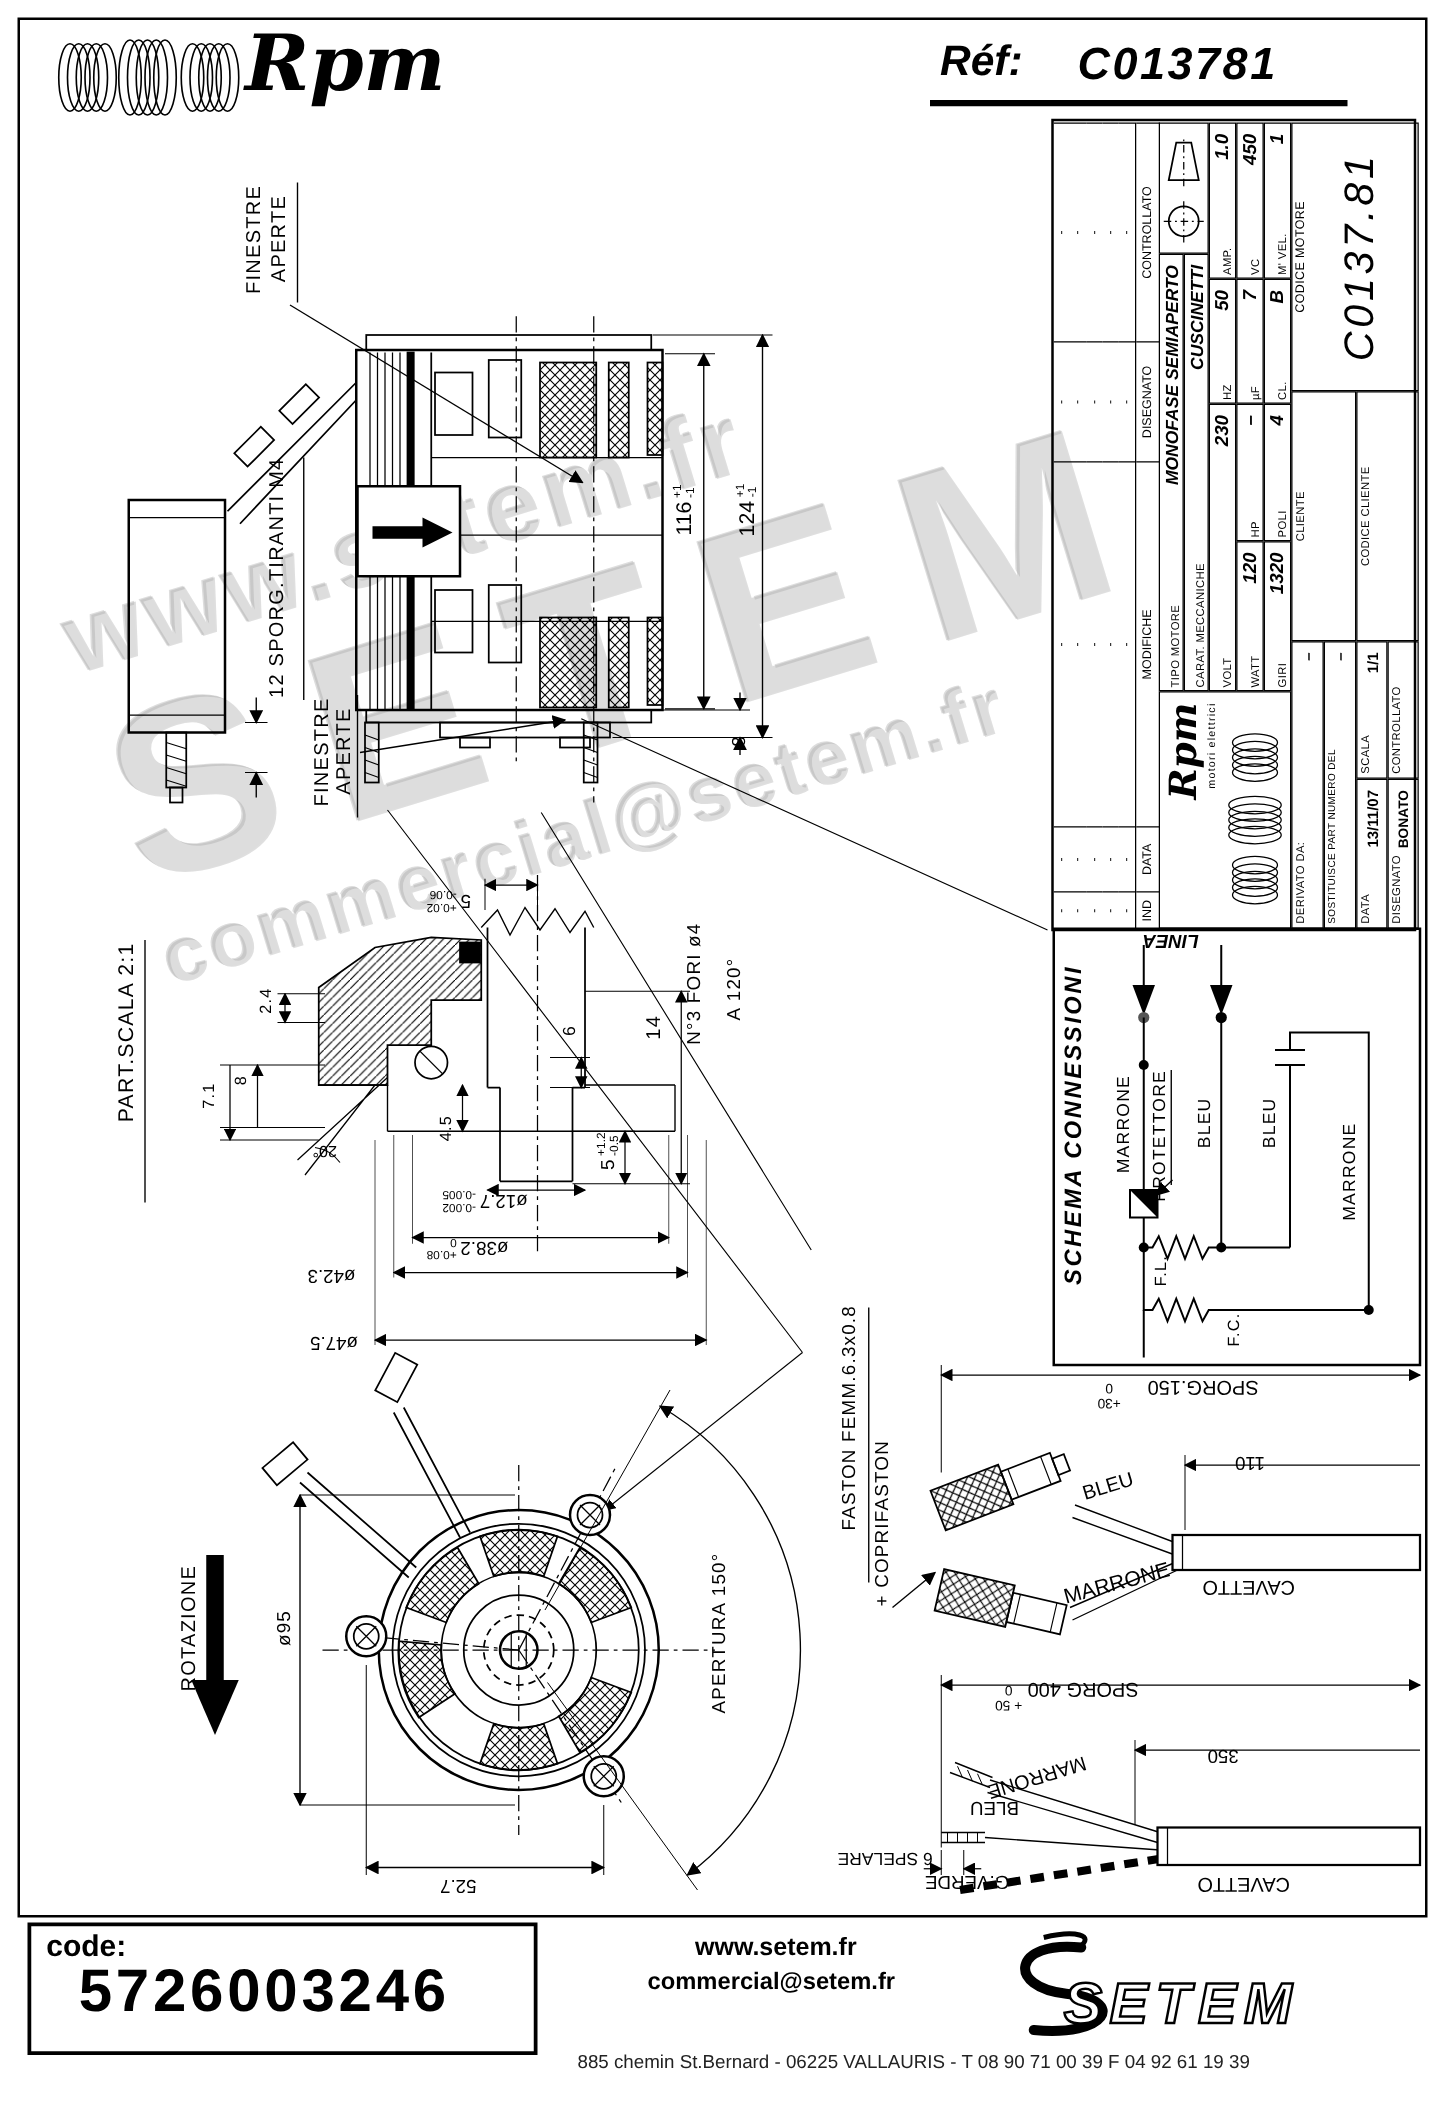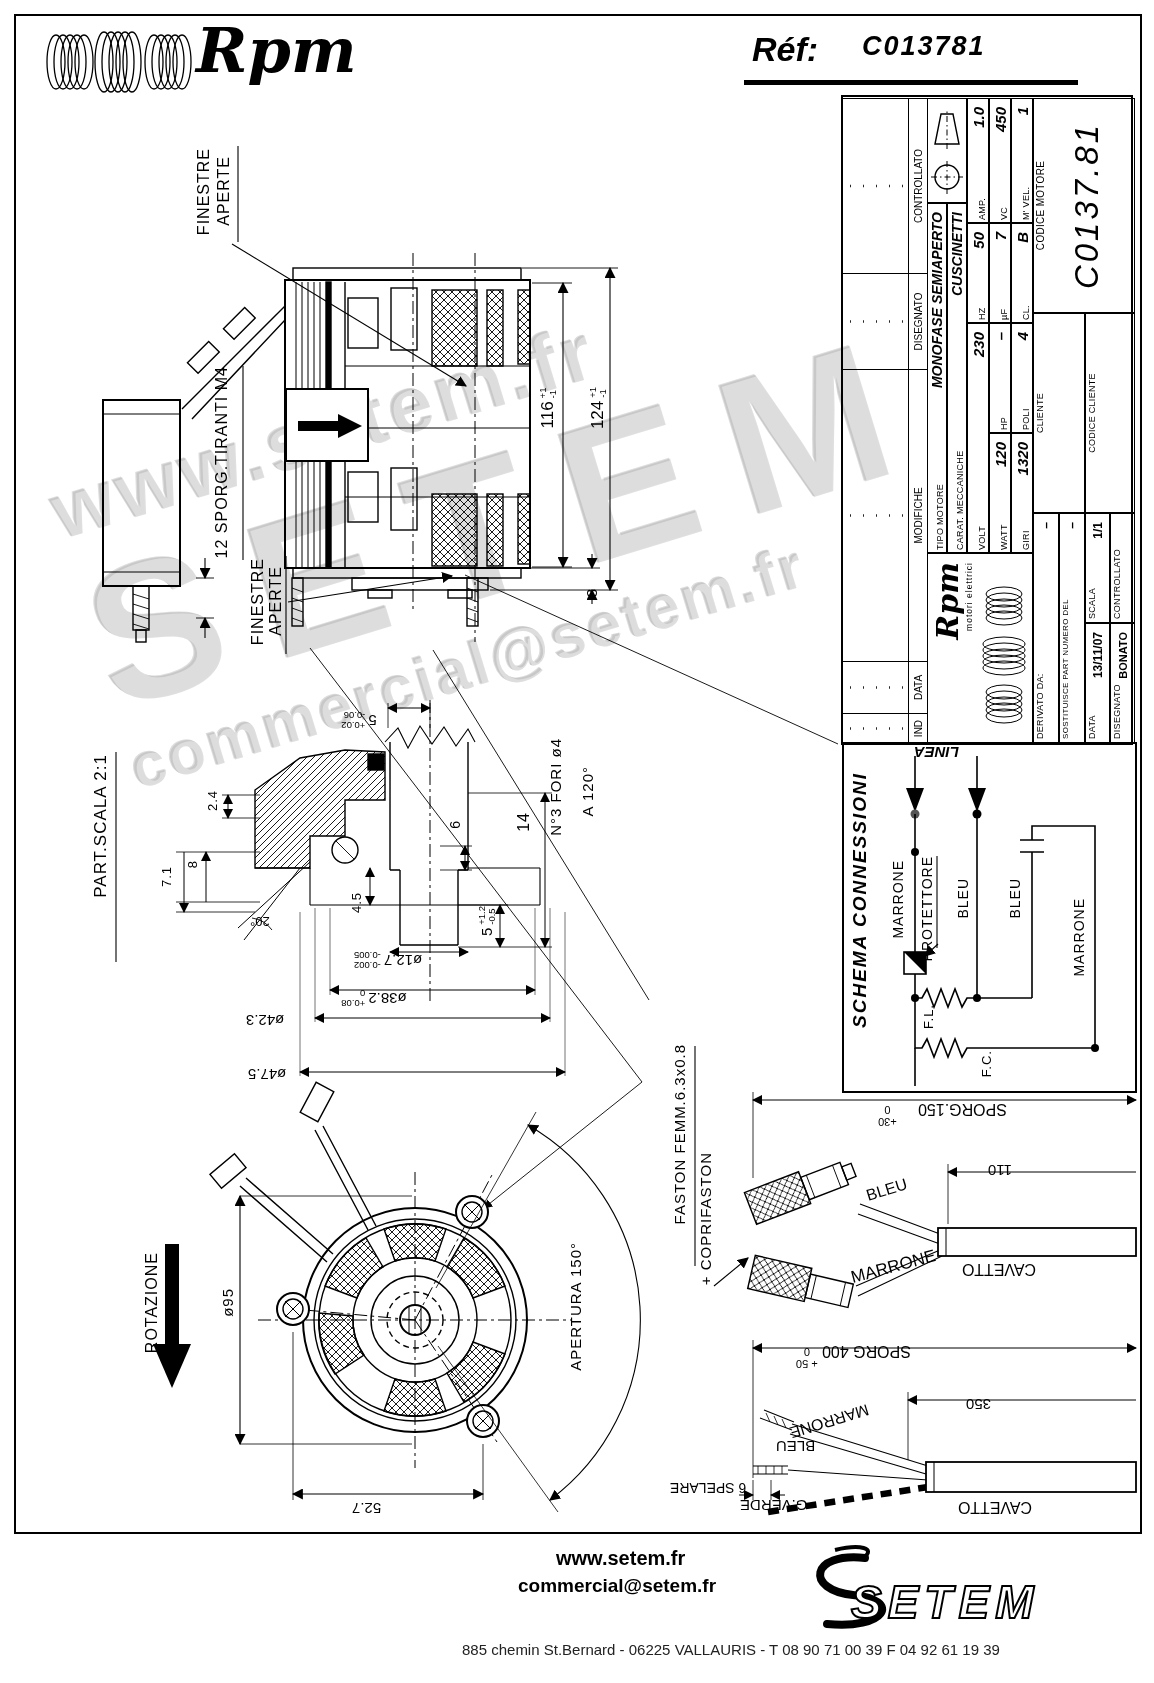--- a/index.html
+++ b/index.html
@@ -64,21 +64,21 @@
       <ellipse cx="116" cy="42" rx="9" ry="27"></ellipse>
         <ellipse cx="123" cy="42" rx="9" ry="27"></ellipse>
         <ellipse cx="130" cy="42" rx="9" ry="27"></ellipse>
         <ellipse cx="137" cy="42" rx="9" ry="27"></ellipse>
         <ellipse cx="144" cy="42" rx="9" ry="27"></ellipse>
     </g>
   </svg>
   <div class="lbl" style="left:196px;top:18px;font-family:'DejaVu Serif',serif;font-style:italic;font-weight:bold;font-size:62px;z-index:4;">Rpm</div>
 
   <div class="lbl" style="left:752px;top:32px;font-size:34px;font-weight:bold;font-style:italic;z-index:4;">Réf:</div>
-  <div class="lbl" style="left:862px;top:32px;font-size:27px;font-weight:bold;font-style:italic;letter-spacing:2px;z-index:4;">C013781</div>
+  <div class="lbl" style="left:862px;top:32px;font-size:36px;font-weight:bold;font-style:italic;letter-spacing:2px;z-index:4;">C013781</div>
   <div class="abs" style="left:744px;top:80px;width:334px;height:5px;background:#000;z-index:4;"></div>
 
   <div id="tbwrap">
   <div id="tb">
 
     <div class="revrow" style="left:0;top:0;width:645px;height:13px;">
       <div style="width:30px">
             <span>-</span>
           </div>
       <div style="width:52px">
@@ -623,20 +623,24 @@
     <div>+ 50</div>
       <div>0</div>
     </div>
   <div class="lbl r180 dim z4" style="left:966px;top:1396px;"><span>350</span></div>
   <div class="lbl z4" style="left:788px;top:1412px;font-size:16px;transform:rotate(163deg);"><span>MARRONE</span></div>
   <div class="lbl r180 dim z4" style="left:776px;top:1438px;font-size:15px;"><span>BLEU</span></div>
   <div class="lbl r180 dim z4" style="left:670px;top:1480px;font-size:14px;"><span>6 SPELARE</span></div>
   <div class="lbl r180 dim z4" style="left:740px;top:1497px;font-size:15px;"><span>G.VERDE</span></div>
   <div class="lbl r180 dim z4" style="left:958px;top:1498px;font-size:16px;"><span>CAVETTO</span></div>
 
+  <div class="abs" style="left:22px;top:1538px;width:408px;height:106px;border:3px solid #000;box-sizing:border-box;z-index:4;background:#fff;">
+    <div class="lbl" style="left:12px;top:4px;font-size:24px;font-weight:bold;">code:</div>
+    <div class="lbl" style="left:38px;top:28px;font-size:48px;font-weight:bold;letter-spacing:3px;">5726003246</div>
+  </div>
   <div class="lbl z4" style="left:556px;top:1548px;font-size:20px;font-weight:bold;">www.setem.fr</div>
   <div class="lbl z4" style="left:518px;top:1576px;font-size:19px;font-weight:bold;">commercial@setem.fr</div>
 
   <svg class="z4" width="280" height="108" viewBox="0 0 280 108" style="left:775px;top:1538px;">
     <path d="M90,20 C35,14 30,52 78,57 C128,62 110,92 52,86" stroke="#000" stroke-width="8" fill="none" stroke-linecap="round"></path>
     <path d="M60,12 C85,6 102,10 88,20" stroke="#000" stroke-width="4" fill="none"></path>
     <text x="76" y="80" font-size="46" font-style="italic" font-weight="bold" letter-spacing="6" fill="#fff" stroke="#000" stroke-width="2">SETEM</text>
   </svg>
   <div class="lbl z4" style="left:462px;top:1642px;font-size:15px;color:#222;">885 chemin St.Bernard  -  06225 VALLAURIS  -  T 08 90 71 00 39   F 04 92 61 19 39</div>
 </div>

